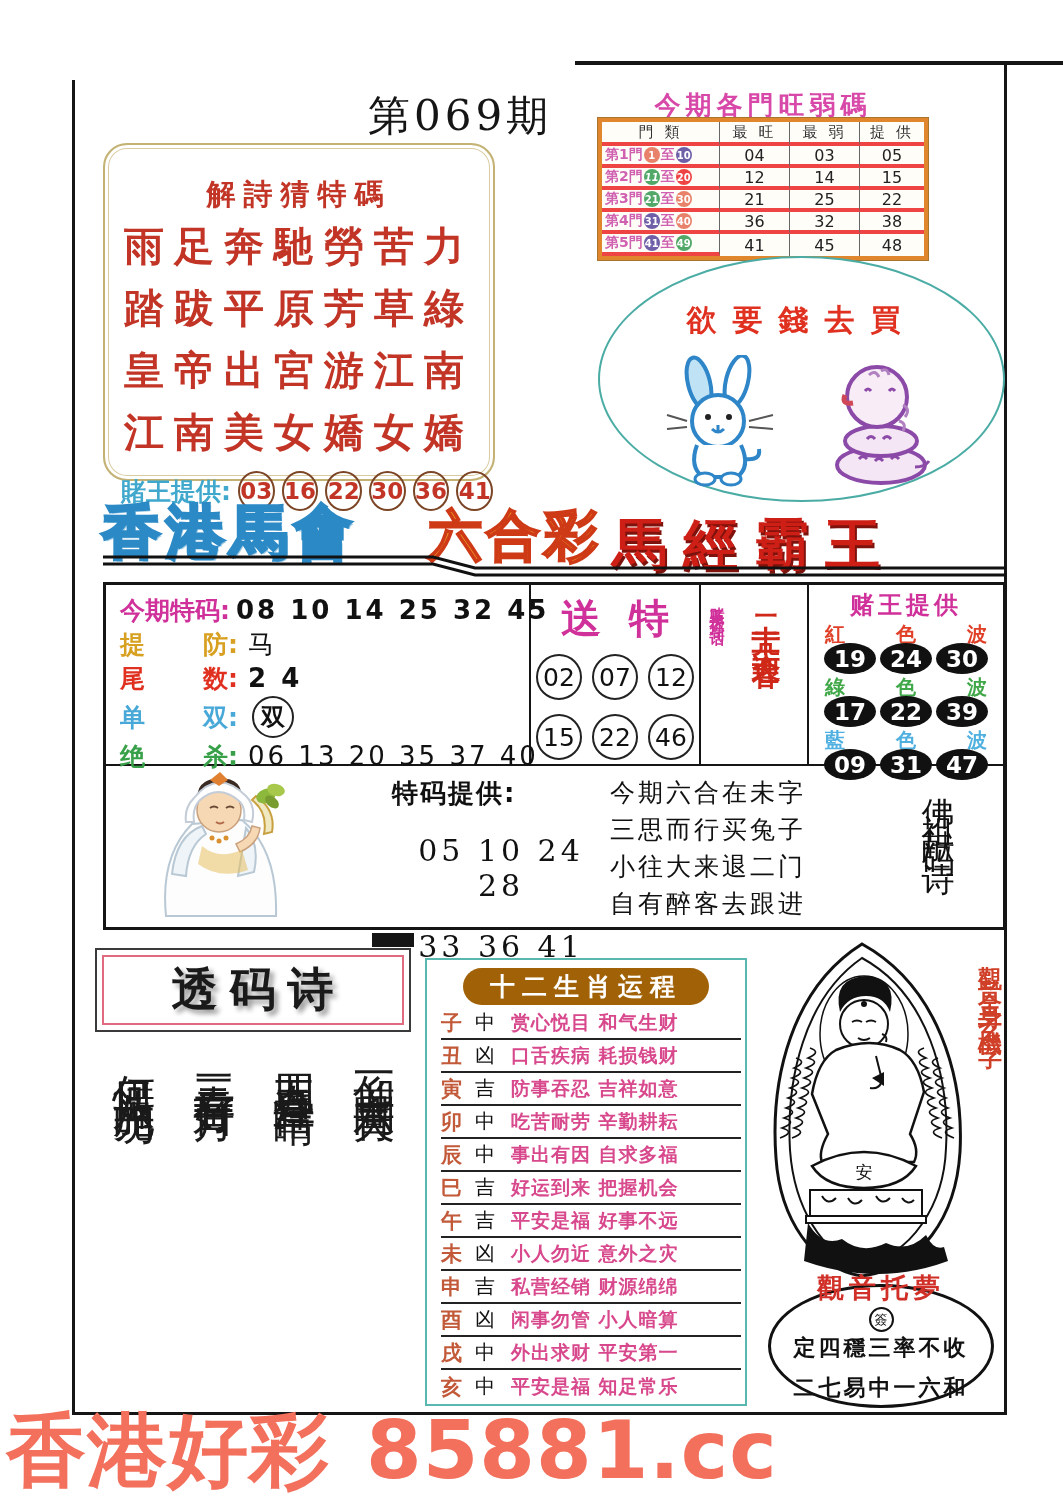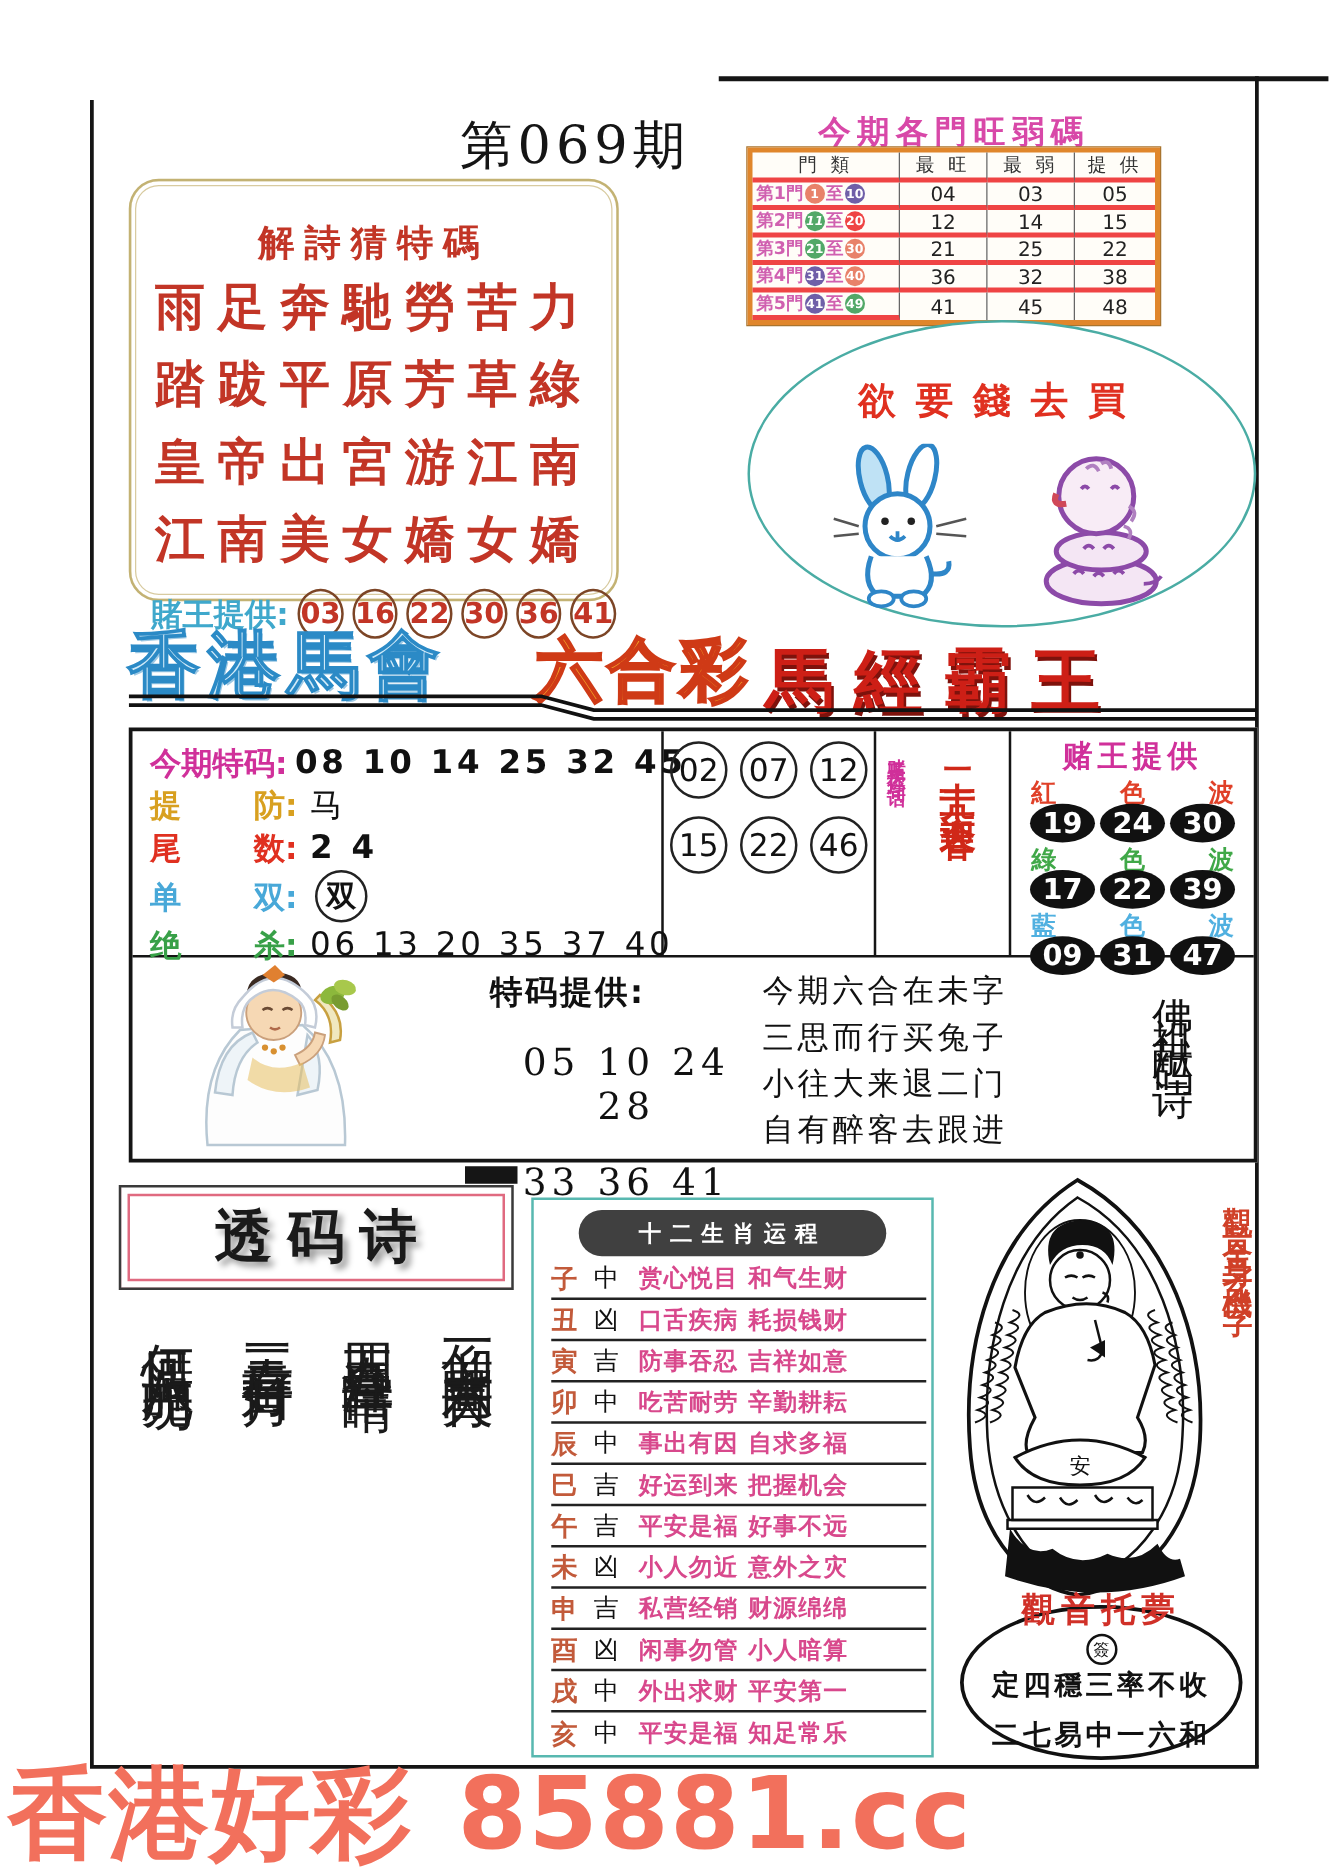--- a/index.html
+++ b/index.html
@@ -41,21 +41,21 @@
   .mini-circle { width:16px; height:16px; border-radius:50%; color:#fff; font-size:10px; font-weight:bold;
                  display:flex; align-items:center; justify-content:center; flex:0 0 auto; }
 
   
   .big-oval { left:598px; top:256px; width:407px; height:246px; border:2px solid #4aaca4; border-radius:50%;
               background:#fff; text-align:center; }
   .oval-title { margin-top:42px; color:#e03020; font-size:30px; font-weight:bold; letter-spacing:16px; white-space:nowrap; }
   .animal-row { display:flex; justify-content:center; gap:34px; margin-top:14px; }
 
   
-  .banner-hk { left:102px; top:494px; font-size:58px; font-weight:normal; letter-spacing:6px;
+  .banner-hk { left:102px; top:494px; font-size:58px; font-weight:bold; letter-spacing:6px;
                color:#cfe9f8; -webkit-text-stroke:3px #2b8ac6; text-shadow:2px 2px 0 #9cc8e4; white-space:nowrap; }
   .banner-m6 { left:428px; top:500px; font-size:54px; font-weight:bold; letter-spacing:4px;
                color:#f2a227; -webkit-text-stroke:2px #cf3a16; white-space:nowrap; }
   .banner-king { left:612px; top:508px; font-size:55px; font-weight:900; letter-spacing:16px;
                  color:#cd1f16; text-shadow:2px 3px 0 #7e120c; white-space:nowrap; }
 
   
   .main-table { left:103px; top:582px; width:903px; height:348px; border:3px solid #151515; background:#fff; }
   .mt-row1 { display:flex; height:181px; border-bottom:2px solid #151515; }
   .mt-row2 { display:flex; height:160px; }
@@ -92,21 +92,21 @@
 
   
   .tms-box { left:95px; top:948px; width:316px; height:84px; border:2px solid #3a3a3a;
              box-shadow:inset 0 0 0 5px #fff, inset 0 0 0 7px #e06a80; display:flex; align-items:center; justify-content:center;padding-left:11px; }
   .tms-title { font-size:46px; font-weight:900; color:#1a1a1a; letter-spacing:12px; text-shadow:4px 4px 5px #9a9a9a; }
   .tms-cols { left:92px; top:1042px; width:322px; height:368px; writing-mode:vertical-rl; text-orientation:upright; }
   .tms-col { font-family:"DejaVu Serif", serif; font-size:42px; color:#1a1a1a; letter-spacing:5px; line-height:80px; }
 
   
   .zodiac { left:425px; top:958px; width:322px; height:448px; border:2px solid #58b8b0; background:#fff; }
-  .z-title { width:246px; height:37px; background:#404040; border-radius:19px; color:#fff; font-size:18px;
+  .z-title { width:246px; height:37px; background:#a16207; border-radius:19px; color:#fff; font-size:25px;
              font-weight:bold; letter-spacing:7px; display:flex; align-items:center; justify-content:center; margin:8px auto 2px auto; }
   .z-row { display:flex; align-items:center; height:33px; border-bottom:2px solid #222; margin:0 4px 0 14px; }
   .z-row:last-child { border-bottom:none; }
   .z-branch { color:#c25a3a; font-size:21px; font-weight:bold; width:34px; }
   .z-luck { color:#111; font-size:20px; width:36px; }
   .z-text { color:#d8488c; font-size:19px; font-weight:bold; letter-spacing:1px; white-space:nowrap; }
 
   
   .dream-wrap { left:762px; top:1268px; width:238px; height:142px; }
   .dream-oval { position:absolute; left:6px; top:16px; right:6px; bottom:2px; border:3px solid #111; border-radius:50%; }
@@ -280,20 +280,21 @@
         </div>
         <div class="info-line">
           <span class="info-label" style="color: rgb(56, 160, 72);">
             <span>绝</span>
               <span>杀:</span>
           </span>
           <span class="info-value" style="font-weight:normal">06 13 20 35 37 40</span>
         </div>
       </div>
       <div class="cell-b">
+        <div class="songte-title">送特</div>
         <div class="songte-grid">
           <span class="black-circle">02</span>
           <span class="black-circle">07</span>
           <span class="black-circle">12</span>
           <span class="black-circle">15</span>
           <span class="black-circle">22</span>
           <span class="black-circle">46</span>
         </div>
       </div>
       <div class="cell-c">

